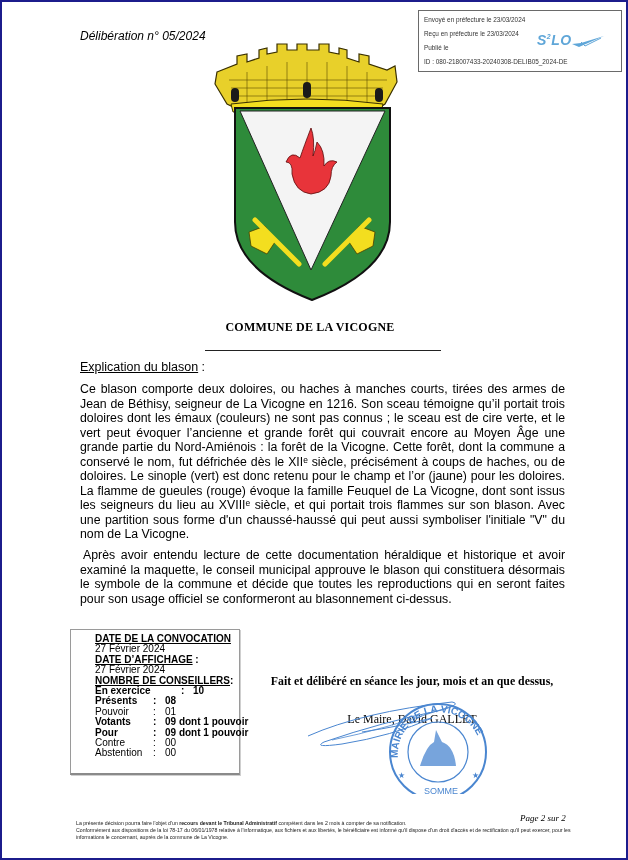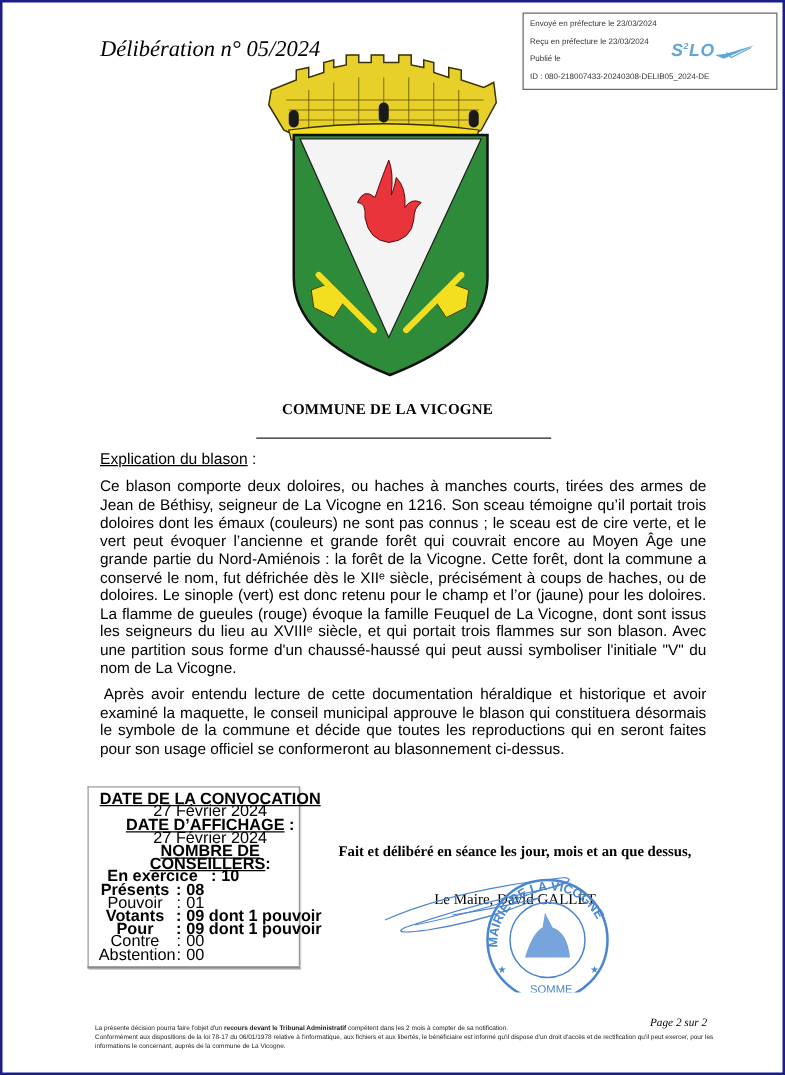--- a/index.html
+++ b/index.html
@@ -6,21 +6,21 @@
   body {
     width: 628px; height: 860px; background: #ffffff; position: relative; overflow: hidden;
     font-family: "Liberation Sans", sans-serif; color: #000;
   }
   .frame {
     position: absolute; left: 0; top: 0; width: 624px; height: 856px;
     border: 2px solid #1c1c8c; background: #fff;
   }
   .delib-number {
     position: absolute; left: 78px; top: 27px;
-    font-family: Liberation Serif, serif; font-style: italic; font-size: 18px;
+    font-family: Liberation Sans, sans-serif; font-style: italic; font-size: 12px;
   }
   .stamp-box {
     position: absolute; left: 416px; top: 8px; width: 202px; height: 60px;
     border: 1px solid #6a6a6a; background: #fff;
   }
   .stamp-line {
     position: absolute; left: 5px; font-size: 6.4px; color: #333; white-space: nowrap;
   }
   .s2low-logo {
     position: absolute; left: 118px; top: 21px; font-size: 14px; font-weight: bold; font-style: italic;
@@ -45,21 +45,21 @@
     position: absolute; left: 78px; width: 485px; font-size: 12.3px; line-height: 14.5px;
     text-align: justify;
   }
   .p1 { top: 380px; }
   .p2 { top: 546px; text-indent: 3px; }
   .info-box {
     position: absolute; left: 68px; top: 627px; width: 168px; height: 143px;
     border: 1px solid #9a9a9a; border-bottom: 2px solid #8a8a8a;
     box-shadow: 1px 1px 0 #cfcfcf;
   }
-  .info-content { position: absolute; left: 8px; top: 4px; font-size: 13px; line-height: 10.4px; text-align: center; }
+  .info-content { position: absolute; left: 24px; top: 4px; font-size: 10px; line-height: 10.4px; }
   .info-content .hd { font-weight: bold; text-decoration: underline; }
   .row { display: flex; white-space: nowrap; }
   .row .lbl { width: 58px; }
   .row .lbl.wide { width: 86px; }
   .row .sep { width: 12px; }
   .bold { font-weight: bold; }
   .signature-block {
     position: absolute; left: 245px; width: 330px; top: 628px; text-align: center;
     font-family: "Liberation Serif", serif;
   }

